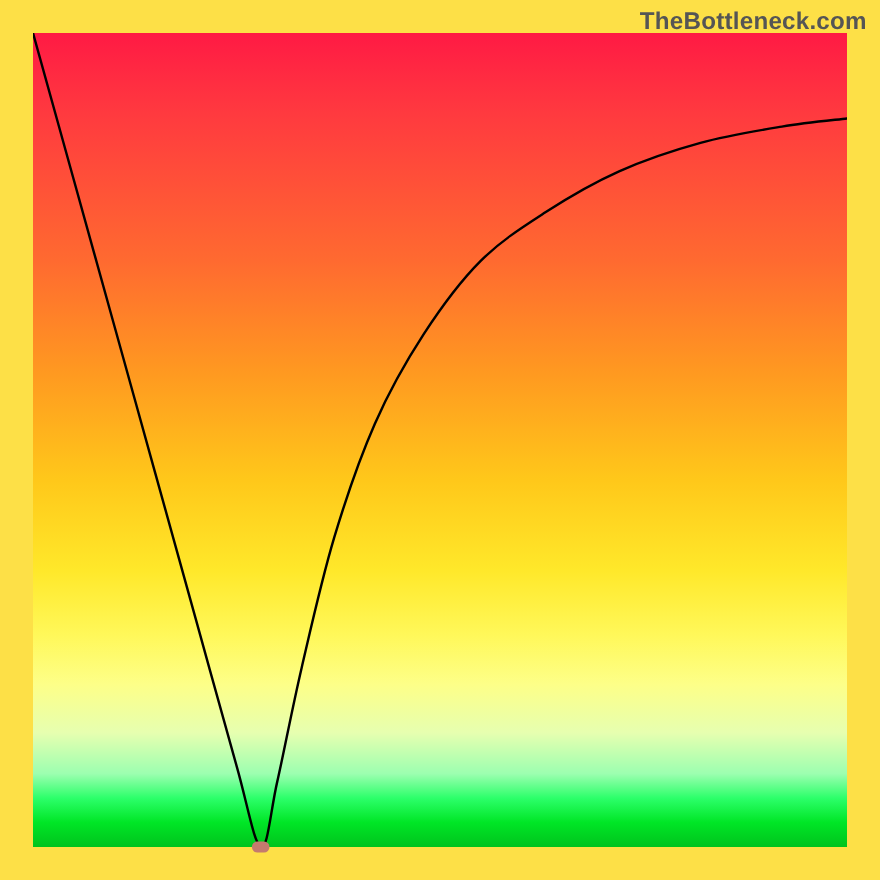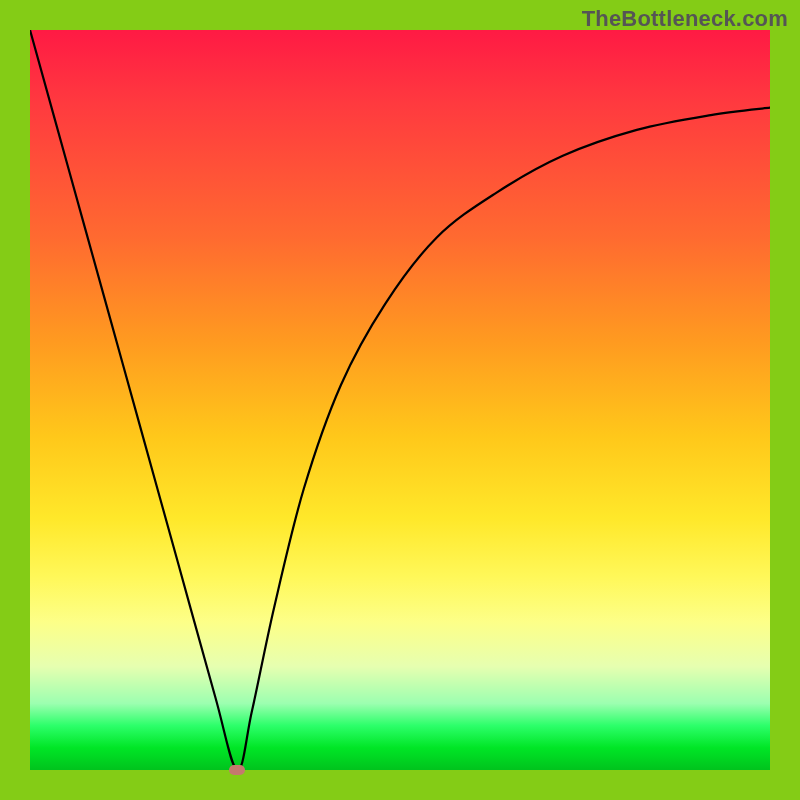--- a/index.html
+++ b/index.html
@@ -8,21 +8,21 @@
     width: 800px;
     height: 800px;
     overflow: hidden;
     background: #000;
     font-family: Arial, Helvetica, sans-serif;
   }
   .frame {
     position: relative;
     width: 800px;
     height: 800px;
-    background: #84cc16;
+    background: #fde047;
   }
   .plot-area {
     position: absolute;
     left: 30px;
     top: 30px;
     width: 740px;
     height: 740px;
     
     background: linear-gradient(
       to bottom,

